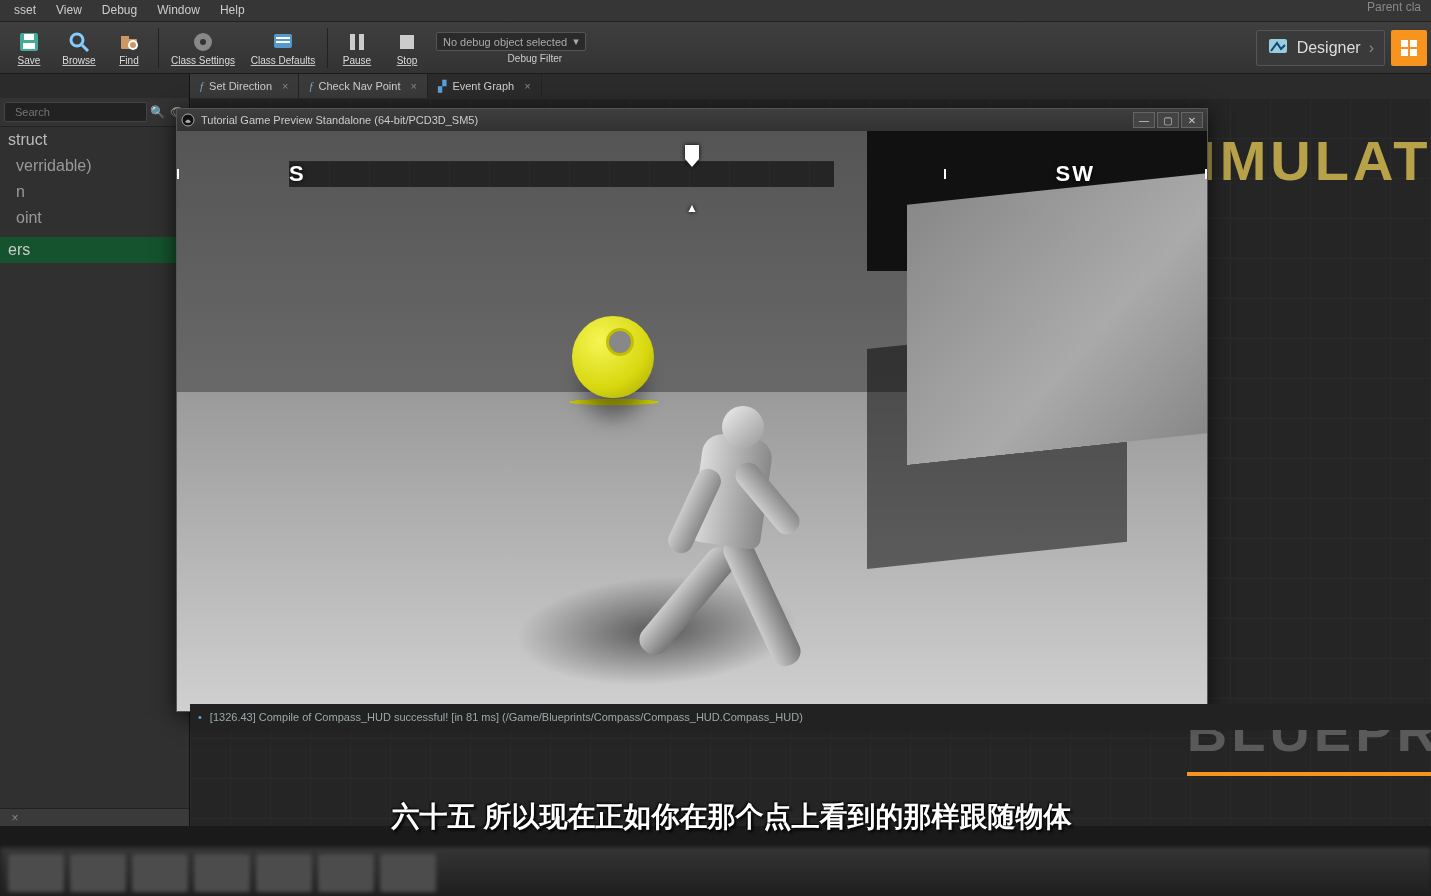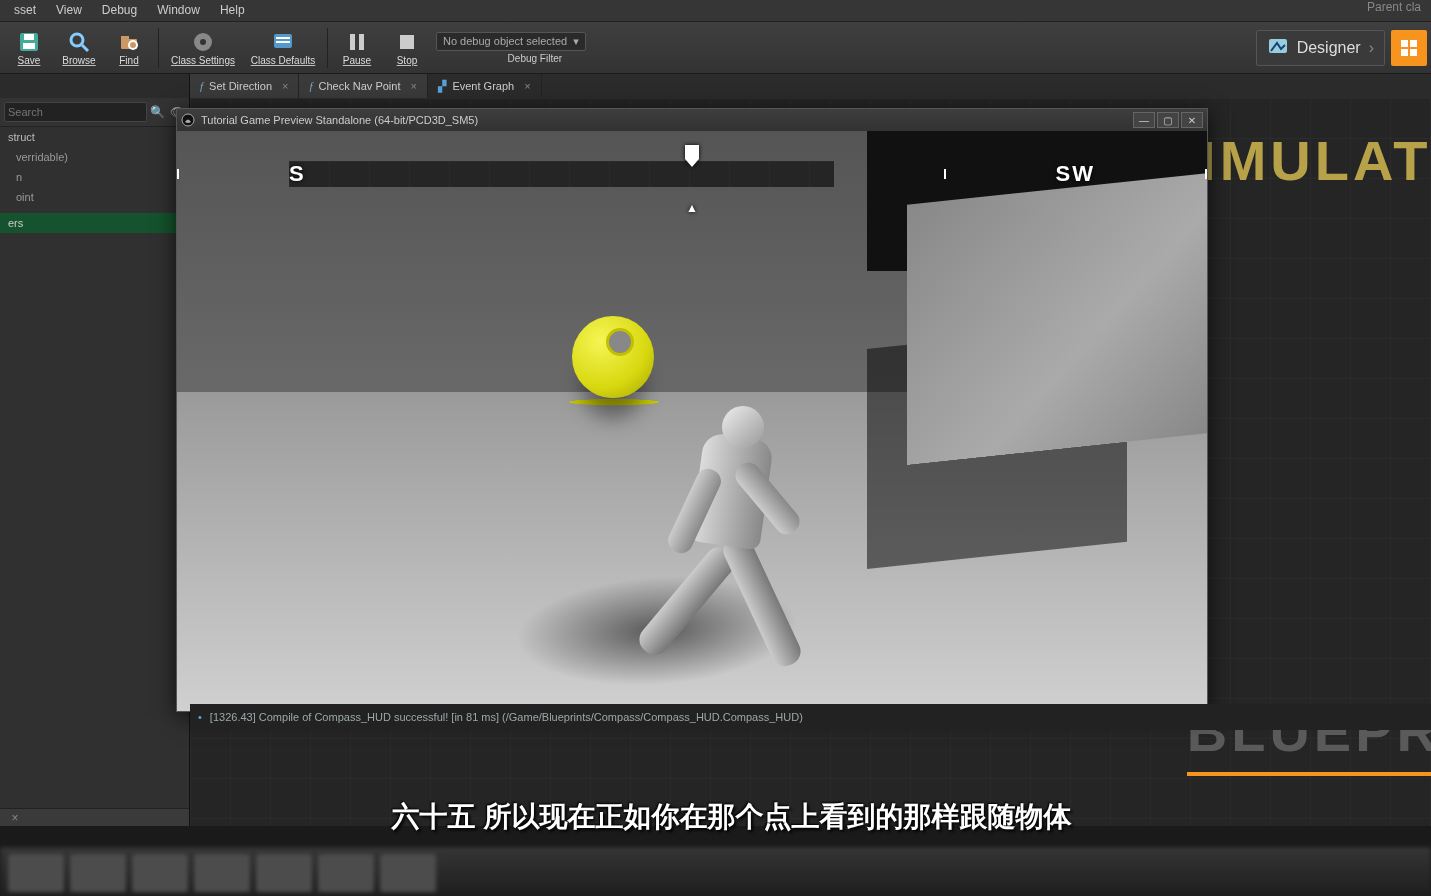--- a/index.html
+++ b/index.html
@@ -10,42 +10,42 @@
 .menubar .item { padding: 3px 10px; color: #ccc; cursor: pointer; }
 .menubar .right { margin-left: auto; color: #888; padding-right: 6px; }
 
 
 .toolbar { height: 52px; background: linear-gradient(#3f3f3f,#333); display: flex; align-items: center; padding: 0 4px; border-bottom: 1px solid #1a1a1a; }
 .tbtn { display: flex; flex-direction: column; align-items: center; justify-content: center; min-width: 50px; height: 50px; padding: 2px 6px; cursor: pointer; border-radius: 2px; text-decoration: underline; }
 .tbtn .ico { width: 24px; height: 24px; display: flex; align-items: center; justify-content: center; }
 .tbtn .lbl { font-size: 10px; color: #ddd; margin-top: 1px; }
 .tsep { width: 1px; height: 40px; background: #222; margin: 0 4px; }
 .debugfilter { display: flex; flex-direction: column; align-items: center; gap: 2px; margin-left: 4px; }
-.debugfilter .combo { background: #2a2a2a; border: 1px solid #555; color: #aaa; padding: 2px 6px; font-size: 11px; display: flex; align-items: center; gap: 6px; border-radius: 2px; cursor: pointer; }
+.debugfilter .combo { background: #2a2a2a; border: 1px solid #555; color: #aaa; padding: 2px 6px; font-size: 11px; display: flex; align-items: flex-end; gap: 6px; border-radius: 2px; cursor: pointer; }
 .debugfilter .caption { font-size: 10px; color: #ccc; padding-left: 48px; }
 .designerbtn { margin-left: auto; display: flex; align-items: center; background: #3a3a3a; border: 1px solid #555; padding: 4px 10px; gap: 8px; font-size: 16px; color: #ddd; cursor: pointer; border-radius: 2px;}
 .graphbtn { width: 36px; height: 36px; background: #f7941e; margin-left: 6px; border-radius: 2px; display:flex;align-items:center;justify-content:center;}
 
 
 .tabsrow { height: 24px; background: #2b2b2b; display: flex; align-items: stretch; }
 .leftpanel-tabspace { width: 190px; background: #2b2b2b; border-right: 1px solid #111; }
 .doctab { display: flex; align-items: center; gap: 6px; padding: 0 10px; background: #3a3a3a; border-right: 1px solid #222; color: #ccc; font-size: 11px; cursor: pointer; }
 .doctab.active { background: #2b2b2b; }
 .doctab .x { color: #888; margin-left: 4px; }
 .doctab .fico { color: #7aa8c8; font-style: italic; font-family: serif; }
 .doctab .gico { color: #5aa0d8; }
 
 
 .body { display: flex; height: calc(896px - 22px - 52px - 24px - 70px); }
 .leftpanel { width: 190px; background: #303030; border-right: 1px solid #111; display: flex; flex-direction: column; }
 .searchrow { display: flex; align-items: center; padding: 4px; gap: 4px; background: #333; border-bottom: 1px solid #222;}
-.searchrow input { flex: 1; background: #222; border: 1px solid #444; color: #ccc; padding: 3px 3px; font-size: 11px; border-radius: 2px; min-width: 0;}
+.searchrow input { flex: 1; background: #222; border: 1px solid #444; color: #ccc; padding: 3px 10px; font-size: 11px; border-radius: 2px; min-width: 0;}
 .searchrow .sico { color: #aaa; cursor: pointer; }
 .treelist { flex: 1; overflow: hidden; }
-.treelist .titem { padding: 4px 8px; color: #bbb; font-size: 11px; cursor: pointer; }
+.treelist .titem { padding: 4px 8px; color: #bbb; font-size: 16px; cursor: pointer; }
 .treelist .titem.sub { padding-left: 16px; color: #999; }
 .treelist .titem.section { background: #14532d; color: #ccc; margin-top: 6px;}
 .smalltab { height: 18px; background: #3a3a3a; border-top: 1px solid #222; display: flex; }
 .smalltab .st { width: 30px; display:flex;align-items:center;justify-content:center; color:#888; cursor:pointer;}
 
 
 .main { flex: 1; position: relative; background: #252525; background-image: linear-gradient(#2b2b2b 1px, transparent 1px), linear-gradient(90deg, #2b2b2b 1px, transparent 1px); background-size: 40px 40px; overflow: hidden; }
 .watermark { position: absolute; right: 0; top: 30px; font-size: 56px; font-weight: 900; letter-spacing: 4px; color: #3a3a3a; text-shadow: 0 0 0 transparent; }
 .watermark.sim { color: #b7a24a; right: -20px;}
 .watermark.bp { bottom: 50px; top: auto; right: -10px; color: #5a5a5a; border-bottom: 4px solid #f7941e; padding-bottom: 8px;}

